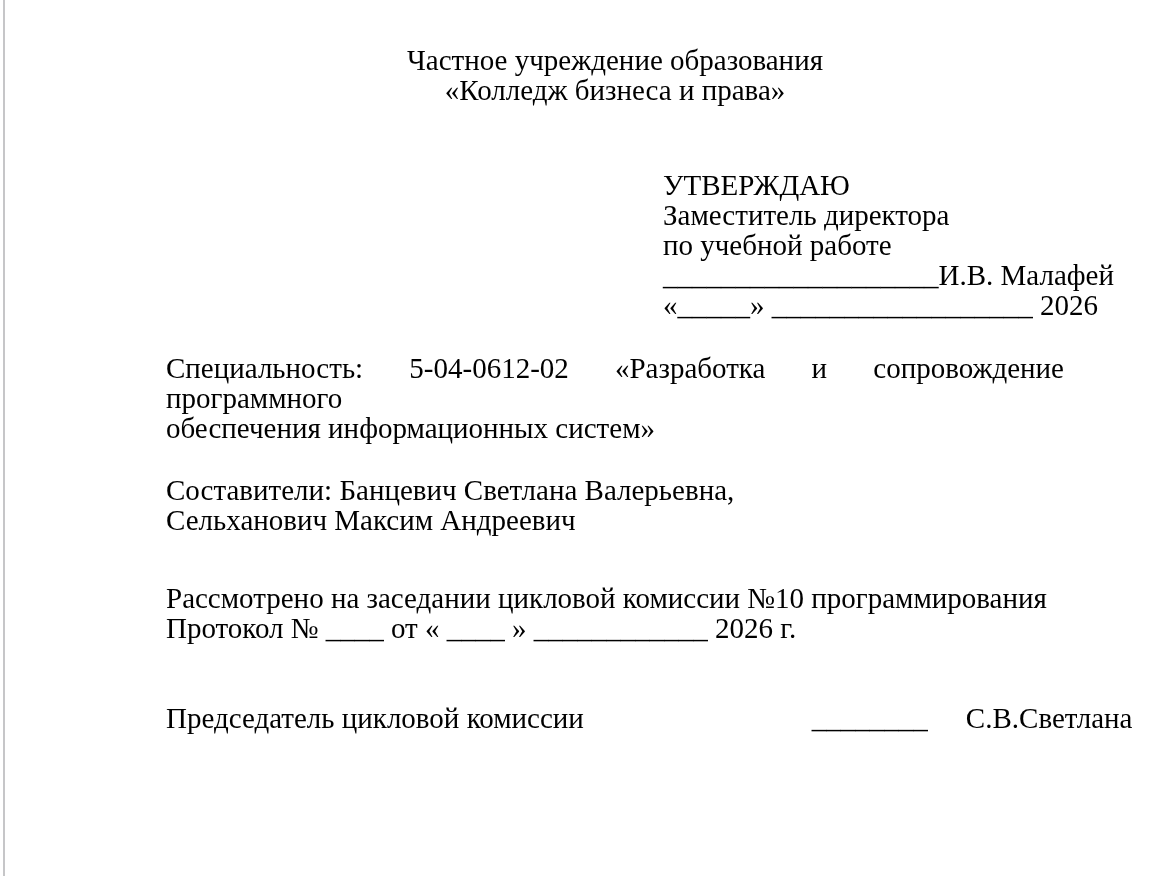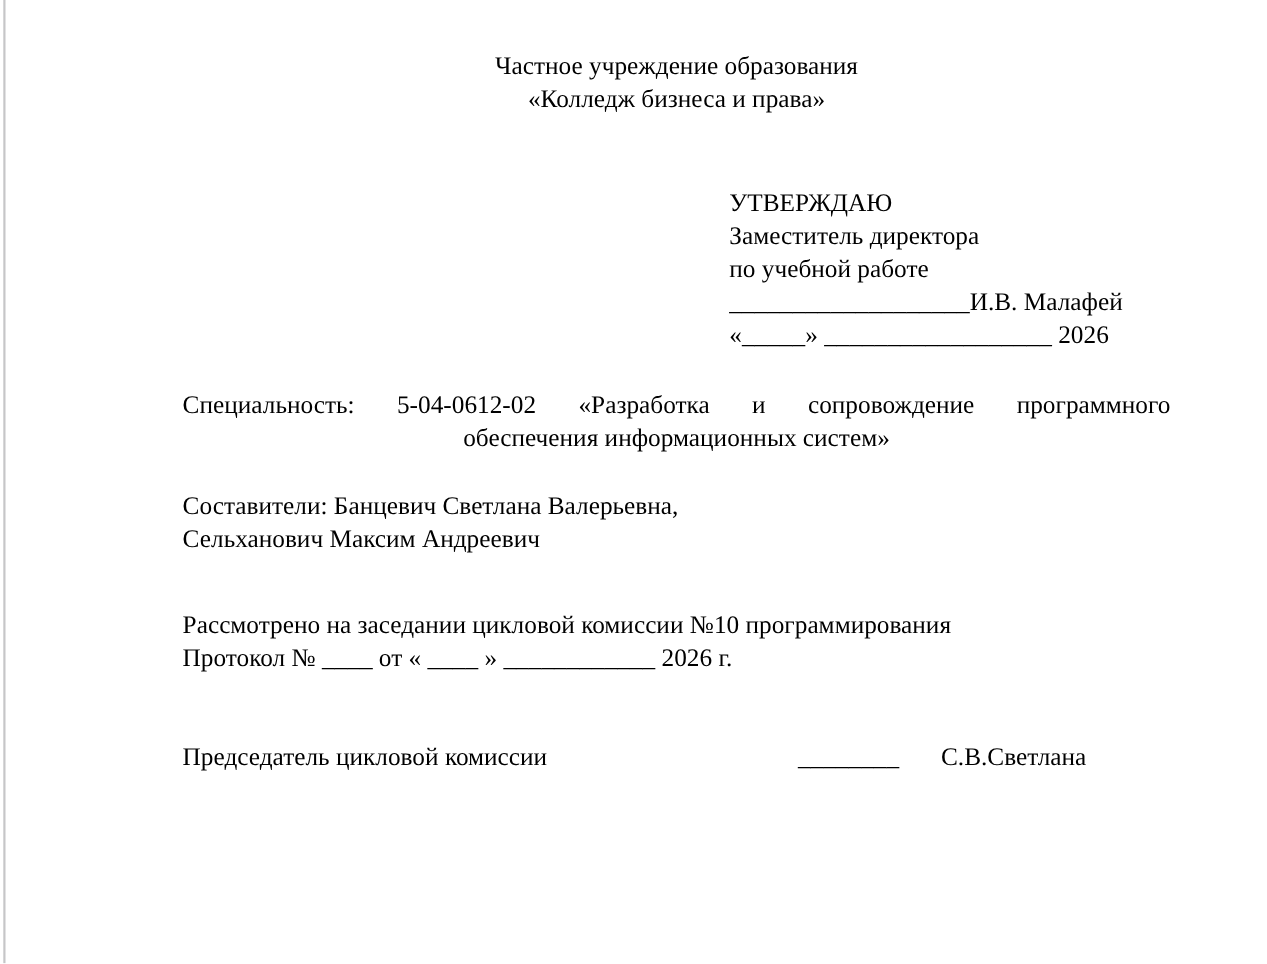--- a/index.html
+++ b/index.html
@@ -7,21 +7,21 @@
     padding: 0;
     background: #ffffff;
   }
   .page {
     position: relative;
     width: 1152px;
     height: 876px;
     background: #ffffff;
     overflow: hidden;
     font-family: "Liberation Serif", "DejaVu Serif", serif;
-    font-size: 23px;
+    font-size: 29px;
     line-height: 30px;
     color: #000000;
   }
   .page-edge-line {
     position: absolute;
     left: 3px;
     top: 0;
     bottom: 0;
     width: 2px;
     background: #c6c6c8;
@@ -47,21 +47,21 @@
     letter-spacing: 0.2px;
   }
   .specialty {
     margin-top: 33px;
   }
   .specialty .justified-line {
     text-align: justify;
     text-align-last: justify;
   }
   .specialty .centered-line {
-    text-align: center;
+    text-align: left;
     font-family: Liberation Serif, serif;
   }
   .authors {
     margin-top: 32px;
   }
   .authors .indented-line {
   }
   .review {
     margin-top: 48px;
   }

